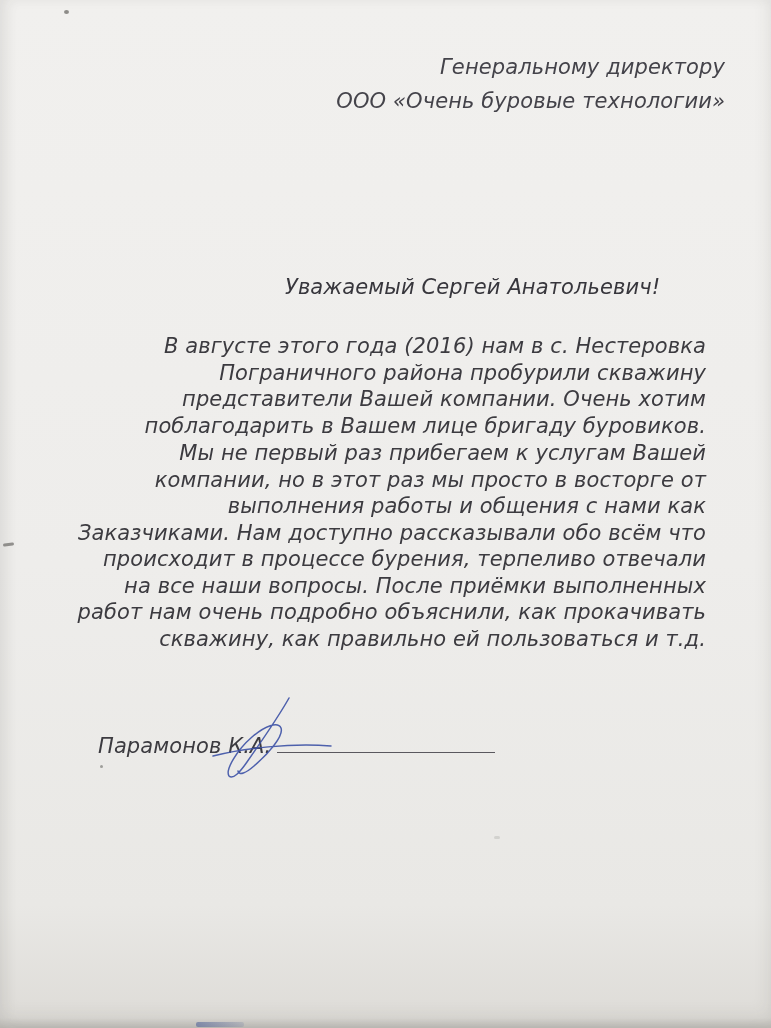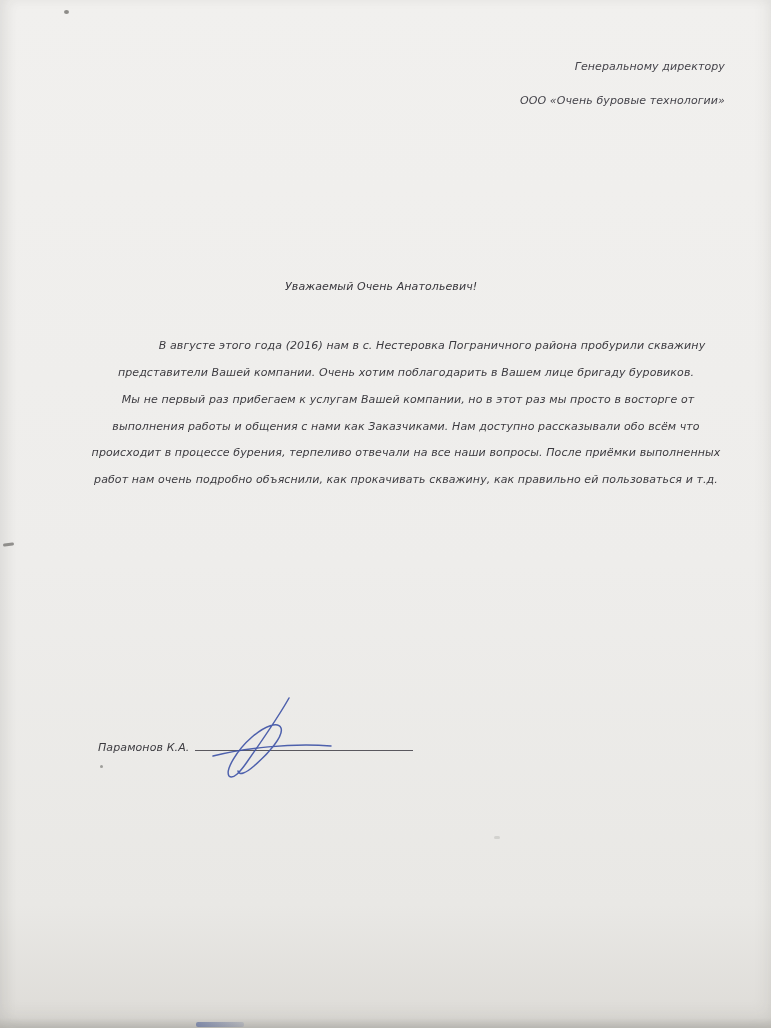--- a/index.html
+++ b/index.html
@@ -18,21 +18,21 @@
     position: absolute;
     inset: 0;
     background: linear-gradient(180deg, #f1f0ee 0%, #eeedeb 55%, #e9e8e5 88%, #dedcd8 99%, #c9c7c2 100%);
     box-shadow: inset 0 -10px 18px rgba(60,58,52,0.10), inset 6px 0 14px rgba(60,58,52,0.04);
   }
   .letter {
     position: absolute;
     inset: 0;
     font-style: italic;
     color: #3c3b40;
-    font-size: 11px;
+    font-size: 21px;
     line-height: 26.5px;
     letter-spacing: 0.1px;
   }
   .recipient {
     position: absolute;
     top: 50px;
     right: 46px;
     text-align: right;
     line-height: 34px;
     color: #44434a;
@@ -41,22 +41,21 @@
     position: absolute;
     left: 285px;
     top: 274px;
     color: #37363c;
   }
   .body-block {
     position: absolute;
     left: 74px;
     top: 333px;
     width: 632px;
-    text-align: center;
-    margin-left: 16px;
+    text-align: right;
   }
   .body-block p {
     margin: 0 0 1px 0;
   }
   .para-1 { text-indent: 52px; }
   .para-2 { text-indent: 4px; }
   .para-3 { text-indent: 32px; }
   .closing {
     position: absolute;
     left: 74px;
@@ -105,21 +104,21 @@
 <body>
 
 <div class="page">
   <div class="letter">
 
     <div class="recipient">
       <div>Генеральному директору</div>
       <div>ООО «Очень буровые технологии»</div>
     </div>
 
-    <div class="salutation">Уважаемый Очень Анатольевич!</div>
+    <div class="salutation">Уважаемый Сергей Анатольевич!</div>
 
     <div class="body-block">
       <p class="para-1">В августе этого года (2016) нам в с. Нестеровка Пограничного района пробурили скважину представители Вашей компании. Очень хотим поблагодарить в Вашем лице бригаду буровиков.</p>
       <p class="para-2">Мы не первый раз прибегаем к услугам Вашей компании, но в этот раз мы просто в восторге от выполнения работы и общения с нами как Заказчиками. Нам доступно рассказывали обо всём что происходит в процессе бурения, терпеливо отвечали на все наши вопросы. После приёмки выполненных работ нам очень подробно объяснили, как прокачивать скважину, как правильно ей пользоваться и т.д.</p>
     </div>
 
 
     <div class="signature-row">
       <span>Парамонов К.А.</span><span class="sig-underline"></span>
     </div>

